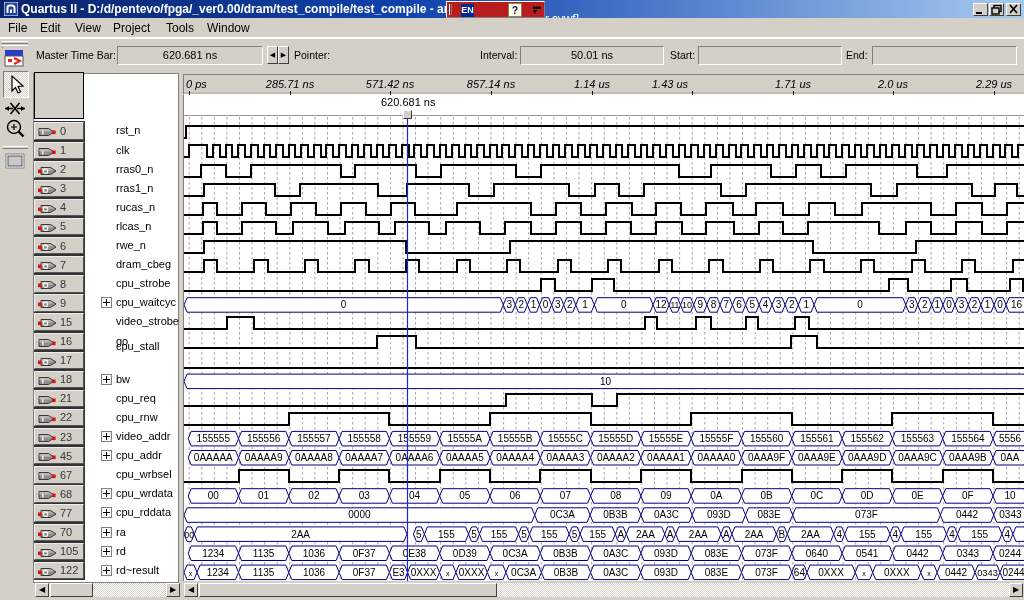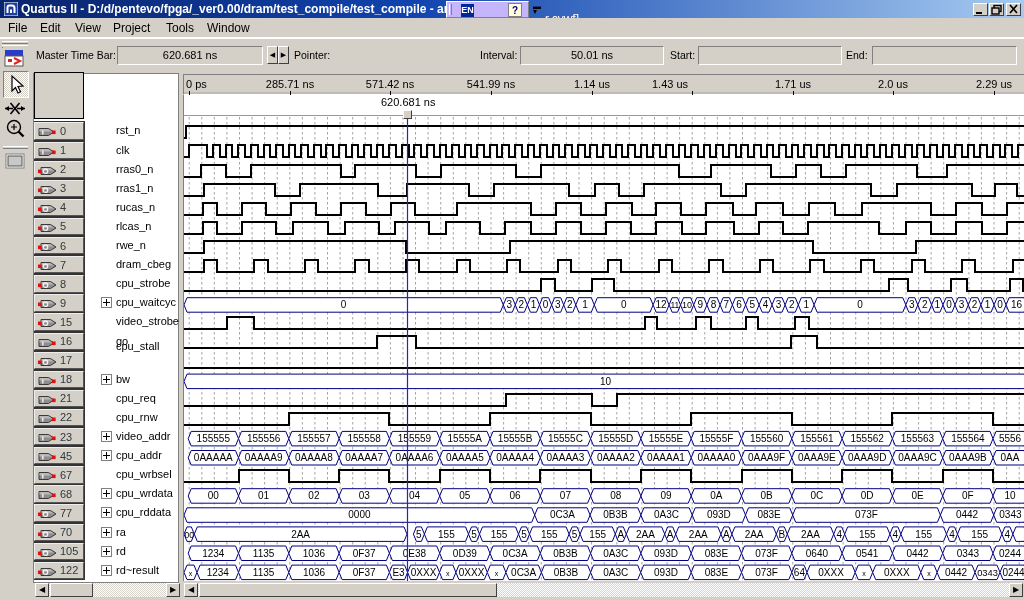--- a/index.html
+++ b/index.html
@@ -2,21 +2,21 @@
 <html><head><meta charset="utf-8"><style>
 * { margin:0; padding:0; box-sizing:border-box; }
 body { width:1024px; height:600px; overflow:hidden; font-family:"Liberation Sans",sans-serif; background:#d4d0c8; position:relative; }
 .abs { position:absolute; }
 
 #title { left:0; top:0; width:1024px; height:18px; background:linear-gradient(to right,#0a246a,#1043ae 40%,#a6caf0); }
 #title .txt { position:absolute; left:21px; top:2px; color:#fff; font-weight:bold; font-size:12px; white-space:nowrap; width:425px; overflow:hidden; }
 #title .txt2 { position:absolute; left:545px; top:12px; color:#fff; font-weight:normal; font-size:12px; }
 .winbtn { position:absolute; top:3px; width:15px; height:13px; background:#d4d0c8; border:1px solid; border-color:#fff #404040 #404040 #fff; font-size:9px; text-align:center; line-height:11px; color:#000; }
 
-#langbar { left:446px; top:1px; width:83px; height:17px; background:#c4b5fd; border:1px solid; border-color:#fff #808080 #808080 #fff; }
+#langbar { left:446px; top:1px; width:99px; height:17px; background:#b91c1c; border:1px solid; border-color:#fff #808080 #808080 #fff; }
 #langbar .grip { position:absolute; left:2px; top:2px; width:3px; height:11px; border-left:1px solid #fff; border-right:1px solid #808080; }
 #enbox { position:absolute; left:14px; top:1.5px; width:13px; height:13px; background:#002697; color:#fff; font-size:9px; font-weight:bold; text-align:center; line-height:13px; }
 #helpbox { position:absolute; left:61px; top:1px; width:14px; height:14px; background:#ffffe0; border:1px solid #808080; color:#000080; font-size:10px; font-weight:bold; text-align:center; line-height:13px; }
 
 #menubar { left:0; top:18px; width:1024px; height:20px; background:#d4d0c8; border-bottom:1px solid #fff; box-shadow:0 1px 0 #808080; }
 #menubar span { position:absolute; top:3px; font-size:12px; color:#000; }
 
 #toolbar { left:0; top:38px; width:1024px; height:34px; background:#d4d0c8; border-top:1px solid #fff; }
 .ridge { position:absolute; height:3px; border-top:1px solid #fff; border-bottom:1px solid #808080; }
 .tbtn { position:absolute; background:#d4d0c8; }
@@ -32,21 +32,21 @@
 #namepanel { left:33px; top:1px; width:146px; height:510px; background:#fff; border:1px solid #808080; }
 .hdrbox { position:absolute; background:#d4d0c8; border:1px solid #000; top:0px; height:47px; }
 .rowhdr { position:absolute; left:0px; width:50px; height:17.4px; background:#d4d0c8; border:1px solid; border-color:#eee #555 #555 #eee; outline:1px solid #333; }
 .rownum { position:absolute; left:25px; top:1.5px; font-size:11px; color:#30383d; }
 .plusbox { position:absolute; left:67px; width:11px; height:11px; background:#fff; border:1px solid #808080; }
 .plusbox:before { content:""; position:absolute; left:1px; top:4px; width:7px; height:1px; background:#000; }
 .plusbox:after { content:""; position:absolute; left:4px; top:1px; width:1px; height:7px; background:#000; }
 .rowname { position:absolute; font-size:11px; color:#000; height:19px; line-height:19px; }
 
 #ruler { left:183px; top:2px; width:841px; height:21px; background:#d4d0c8; border-top:1px solid #808080; border-left:1px solid #808080; border-bottom:1px solid #fff; box-shadow:inset 0 -2px 0 #c0bcb4; }
-.rlbl { position:absolute; top:3px; font-size:11px; color:#000; white-space:nowrap; }
+.rlbl { position:absolute; top:3px; font-size:11px; color:#000; white-space:nowrap;font-style:italic; }
 .rtick { position:absolute; top:16px; width:1px; height:5px; background:#000; }
 #markerstrip { left:183px; top:23px; width:841px; height:21px; background:#fff; border-left:1px solid #808080; border-bottom:1px solid #999; }
 #wavearea { left:183px; top:44px; width:841px; height:465px; background:#fff; border-left:1px solid #808080; }
 
 .sb { position:absolute; height:14px; background-image:repeating-conic-gradient(#fff 0 25%,#d6d3ca 0 50%); background-size:2px 2px; }
 .sbbtn { position:absolute; top:0; width:14px; height:14px; background:#d4d0c8; border:1px solid; border-color:#fff #404040 #404040 #fff; font-size:8px; line-height:12px; text-align:center; color:#000; }
 .sbthumb { position:absolute; top:0; height:14px; background:#d4d0c8; border:1px solid; border-color:#fff #404040 #404040 #fff; }
 </style></head>
 <body>
 <div id="title" class="abs">
@@ -380,21 +380,21 @@
       </div>
   </div>
 
   <div id="ruler" class="abs">
       <div class="rlbl" style="left:2px">0 ps</div>
       <div class="rtick" style="left:5px"></div>
       <div class="rlbl" style="left:66px;width:80px;text-align:center">285.71 ns</div>
       <div class="rtick" style="left:106px"></div>
       <div class="rlbl" style="left:166px;width:80px;text-align:center">571.42 ns</div>
       <div class="rtick" style="left:206px"></div>
-      <div class="rlbl" style="left:267px;width:80px;text-align:center">541.99 ns</div>
+      <div class="rlbl" style="left:267px;width:80px;text-align:center">857.14 ns</div>
       <div class="rtick" style="left:307px"></div>
       <div class="rlbl" style="left:368px;width:80px;text-align:center">1.14 us</div>
       <div class="rtick" style="left:408px"></div>
       <div class="rlbl" style="left:468px;width:80px;text-align:left">1.43 us</div>
       <div class="rtick" style="left:508px"></div>
       <div class="rlbl" style="left:569px;width:80px;text-align:center">1.71 us</div>
       <div class="rtick" style="left:609px"></div>
       <div class="rlbl" style="left:669px;width:80px;text-align:center">2.0 us</div>
       <div class="rtick" style="left:709px"></div>
       <div class="rlbl" style="left:770px;width:80px;text-align:center">2.29 us</div>

